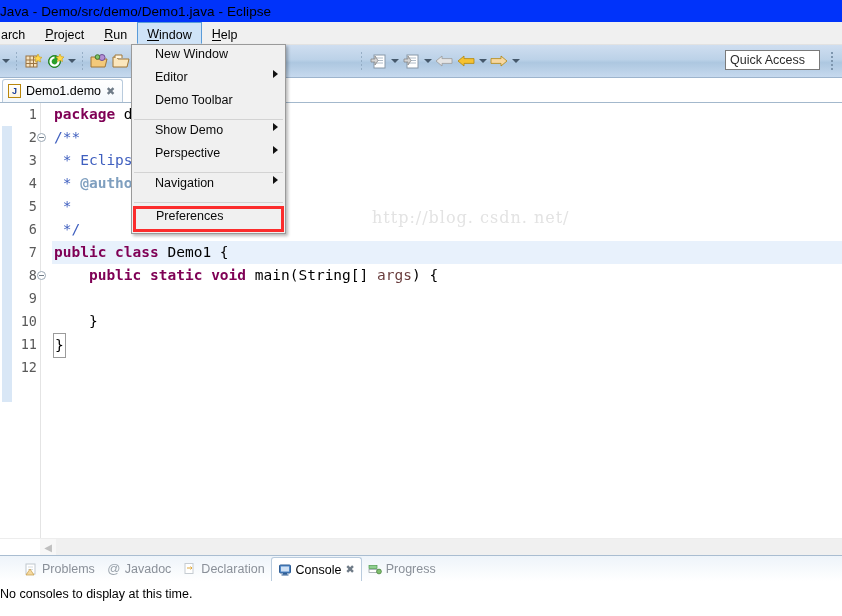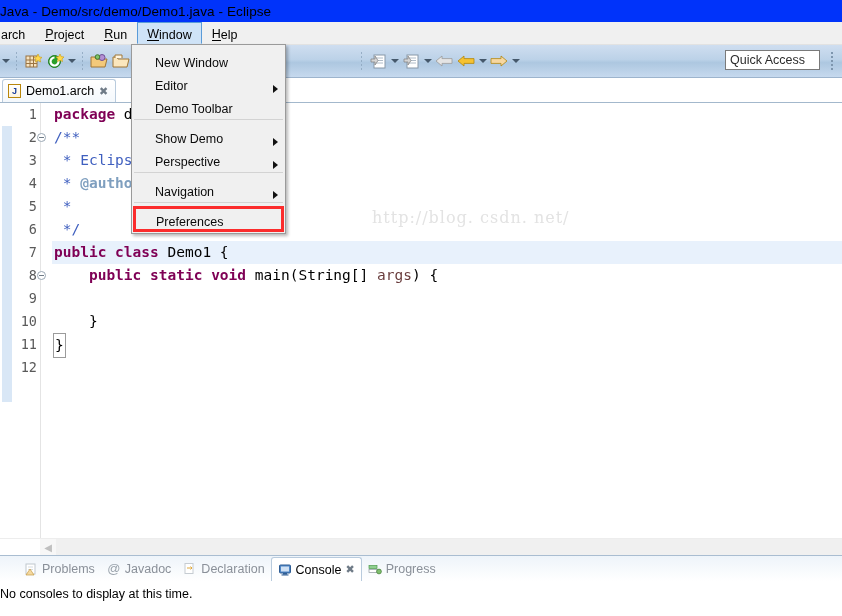--- a/index.html
+++ b/index.html
@@ -327,21 +327,21 @@
     background: #f0f0f0;
     border: 1px solid #9a9a9a;
     box-shadow: 2px 2px 3px rgba(0,0,0,0.28);
     z-index: 50;
     padding: 2px 0 1px 0;
     box-sizing: border-box;
   }
   .dd-item {
     height: 23px;
     display: flex;
-    align-items: flex-end;
+    align-items: flex-start;
     padding-left: 23px;
     padding-right: 8px;
     font-size: 12.5px;
     color: #0a0a0a;
     position: relative;
     box-sizing: border-box;
   }
   .dd-item .sub {
     position: absolute;
     right: 7px;
@@ -487,21 +487,21 @@
 
   <div class="quick-access">
     <span>Quick Access</span>
   </div>
   <div class="qa-handle"></div>
 </div>
 
 <div class="editor-tabs">
   <div class="etab">
     <span class="java-icon">J</span>
-    <span>Demo1.arch</span>
+    <span>Demo1.demo</span>
     <span class="tab-close">✖</span>
   </div>
 </div>
 
 <div class="editor">
 
   <div class="ann-ruler">
     <div class="ann-mark" style="top:23px;height:184px;"></div>
     <div class="ann-mark" style="top:207px;height:92px;"></div>
   </div>

